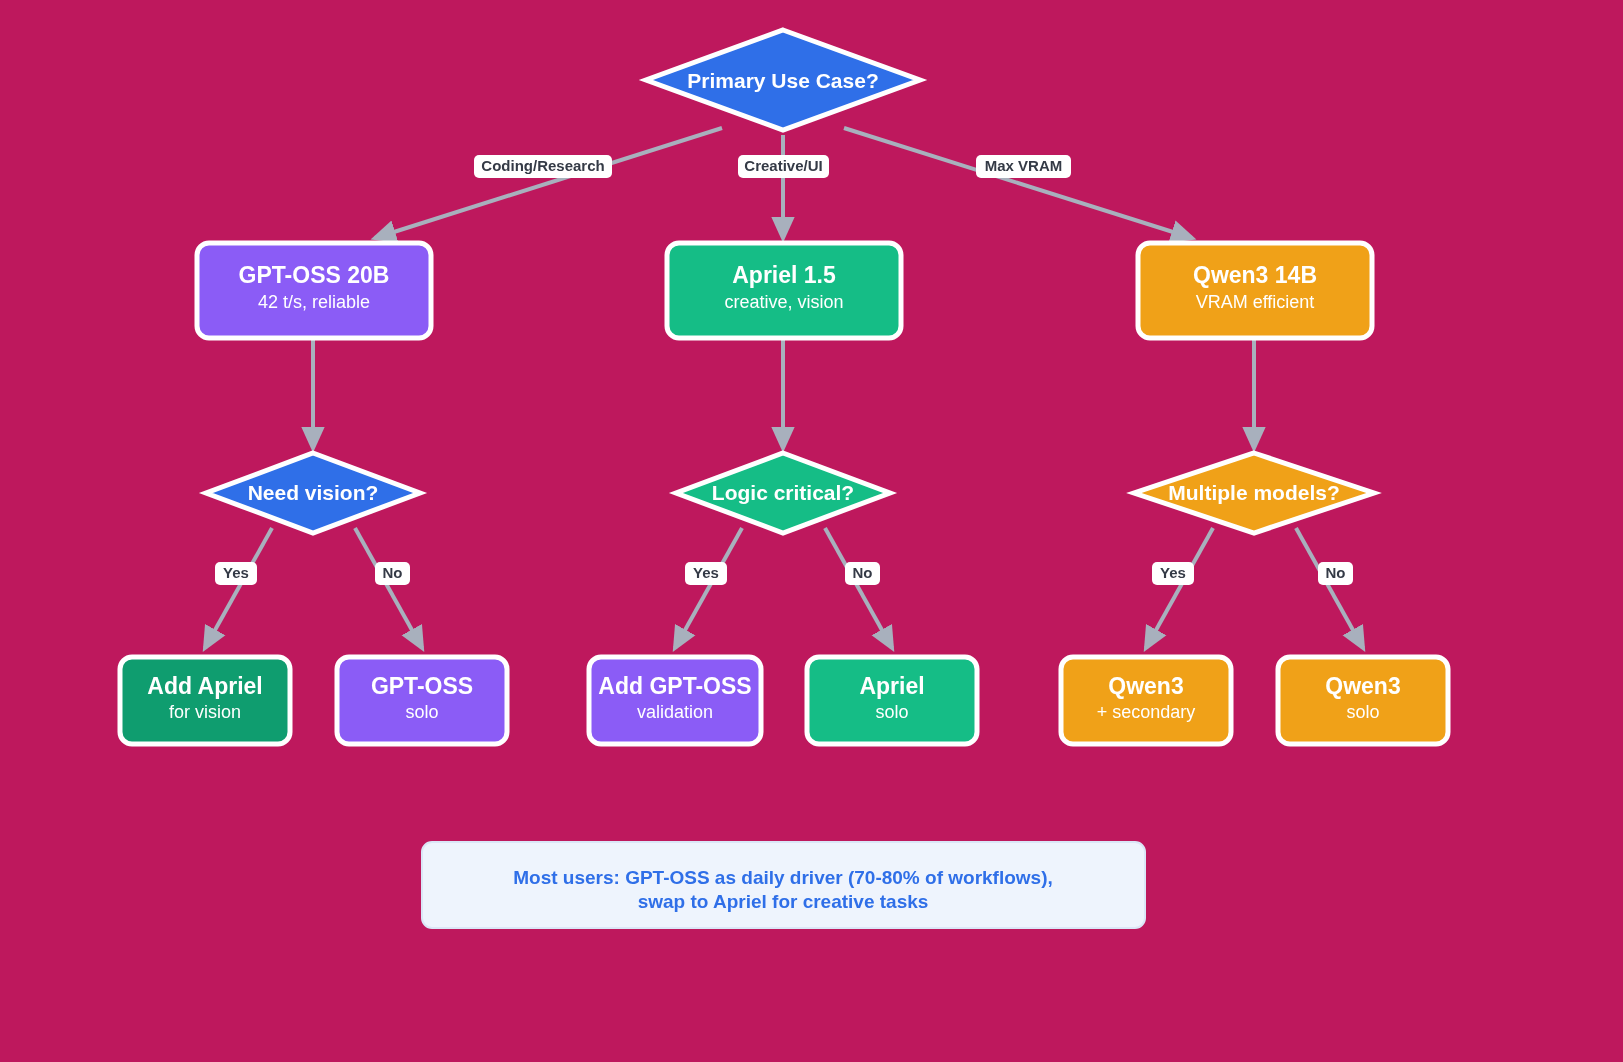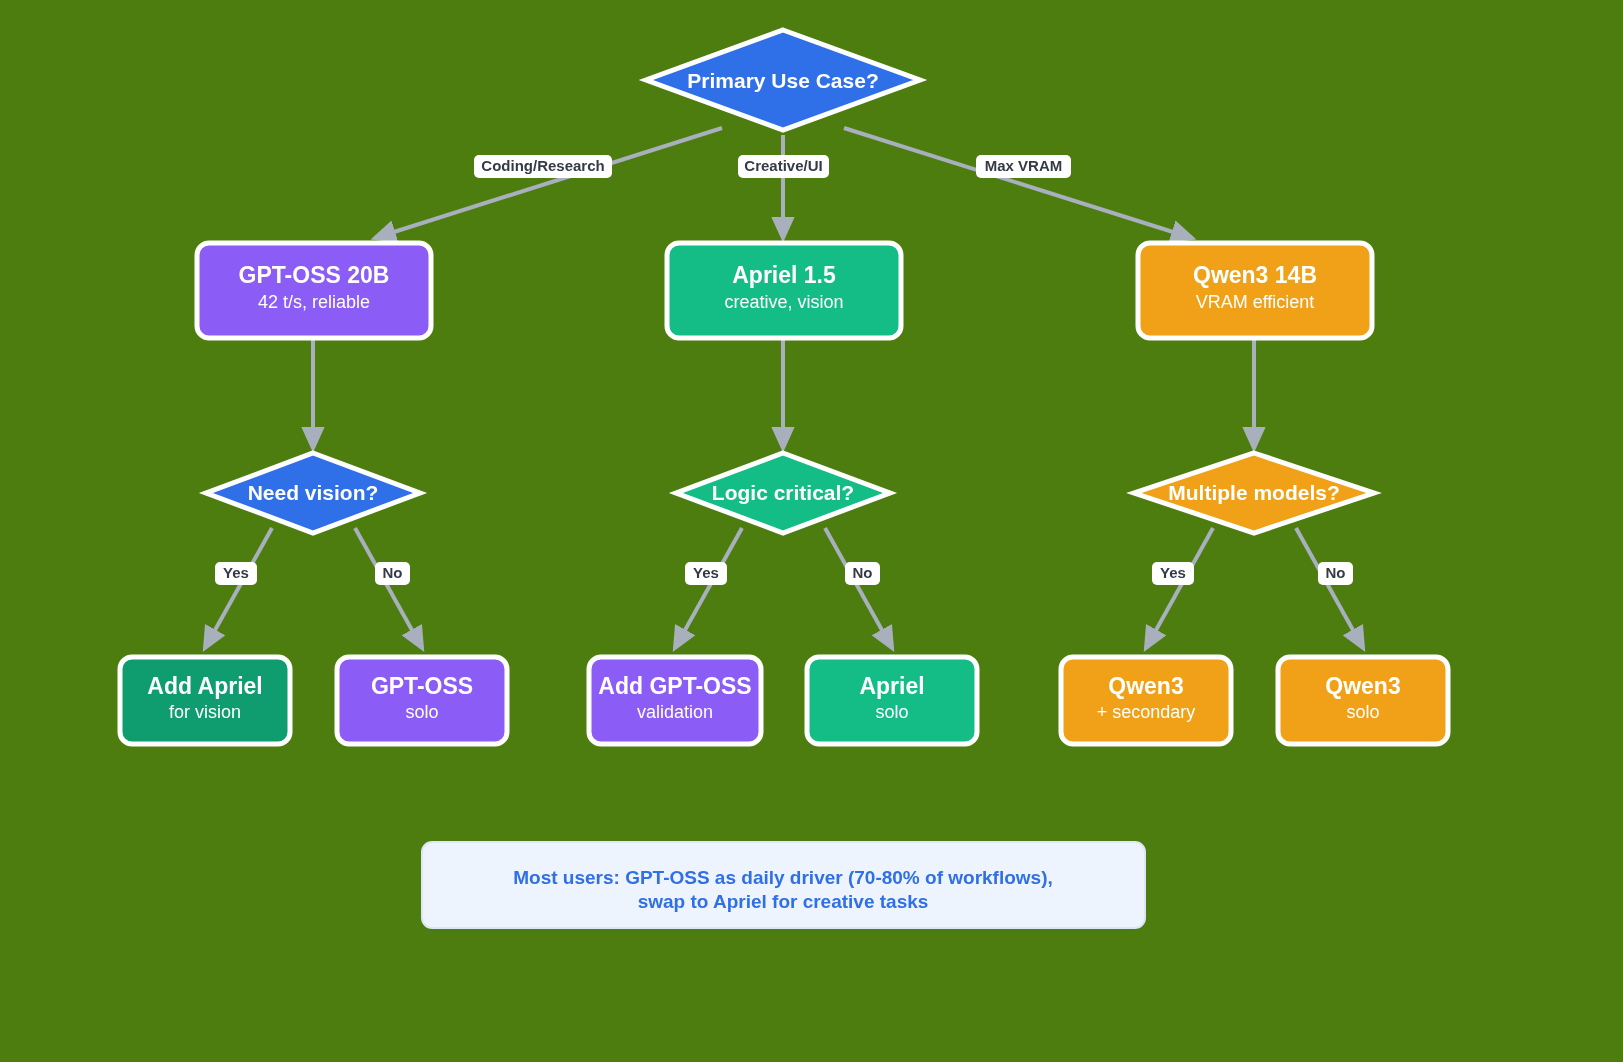--- a/index.html
+++ b/index.html
@@ -10,21 +10,21 @@
   body {
     width: 1623px;
     height: 1062px;
     overflow: hidden;
     font-family: "Liberation Sans", sans-serif;
   }
   #stage {
     position: relative;
     width: 1623px;
     height: 1062px;
-    background: #4d7c0f;
+    background: #be185d;
   }
   svg.flow {
     position: absolute;
     left: 0;
     top: 0;
     width: 1623px;
     height: 1062px;
   }
   .edge-line {
     stroke: #a8b0bd;

